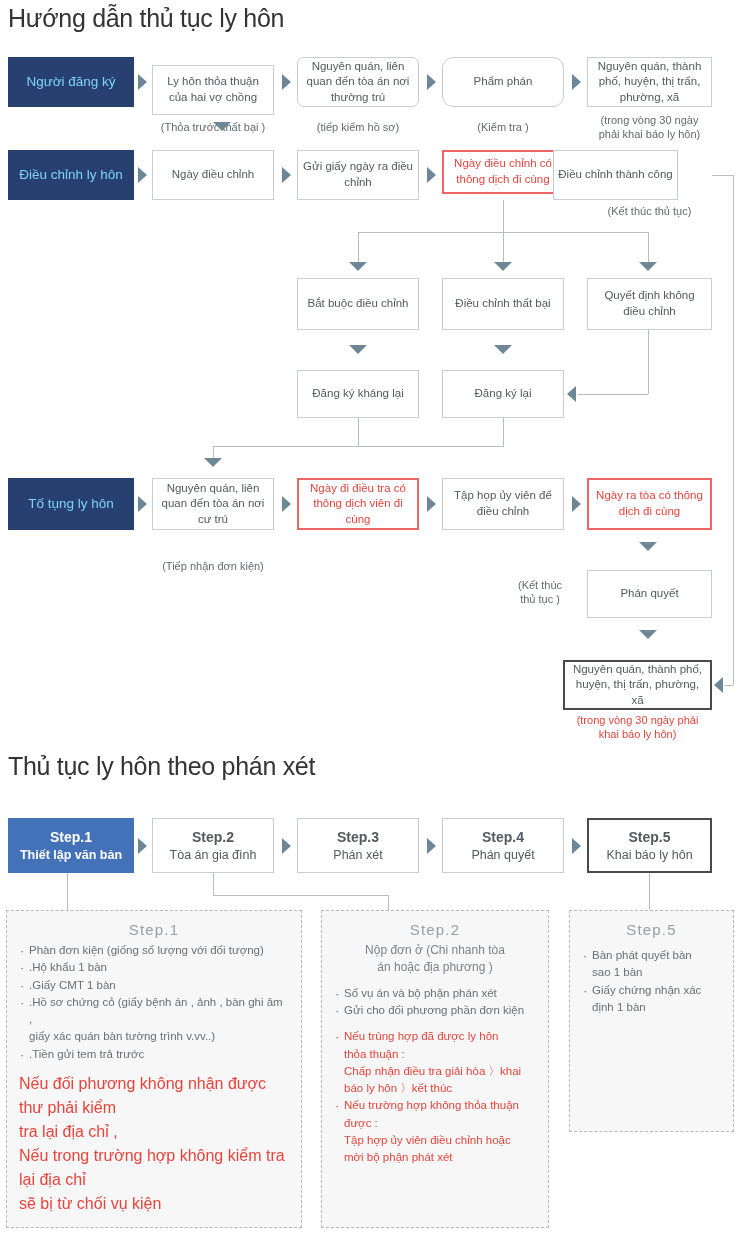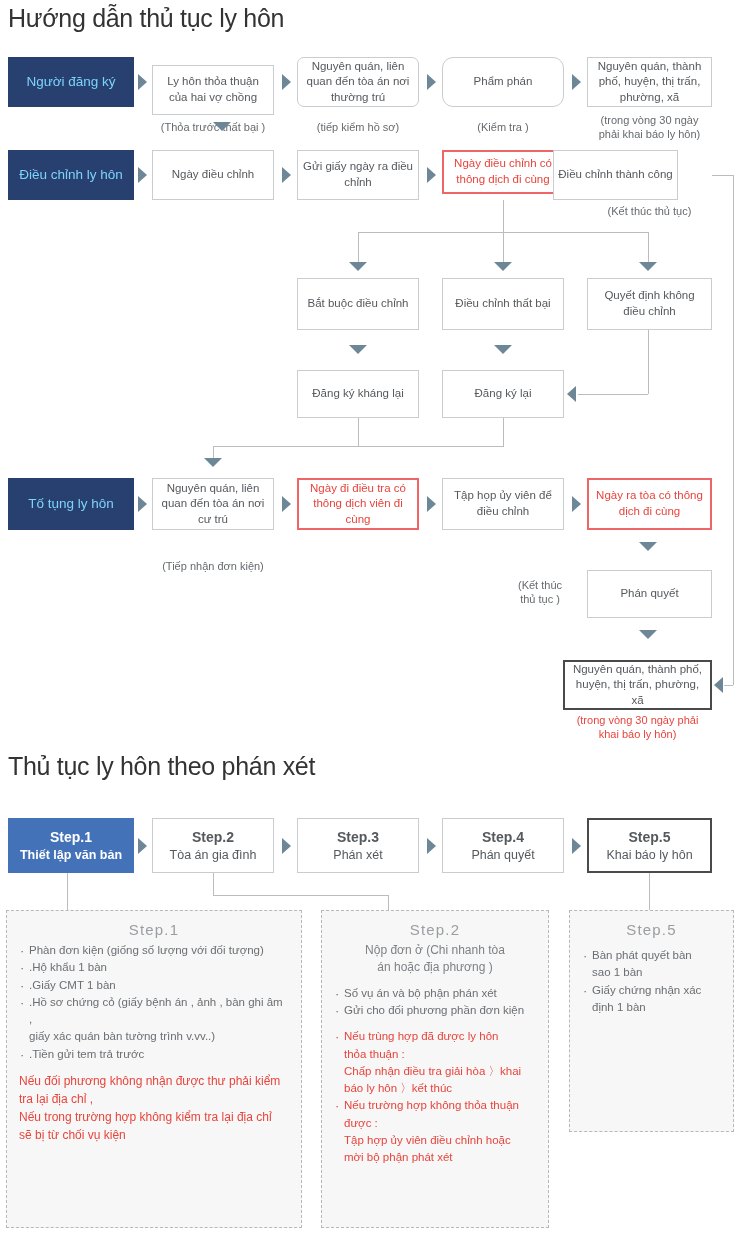--- a/index.html
+++ b/index.html
@@ -142,21 +142,21 @@
   .panel li::before {
     content: "\00B7";
     position: absolute;
     left: 1px;
     top: -1px;
     font-size: 13px;
   }
   .panel li.red { color: #e8443c; }
   .panel ul.gap { margin-top: 9px; }
   .panel .plain {
-    font-size: 12px;
+    font-size: 16px;
     line-height: 1.5;
     color: #e8443c;
     white-space: pre-line;
   }
   .panel .plain.spaced { margin-top: 9px; }
 </style>
 </head>
 <body>
 
 <div class="canvas">

